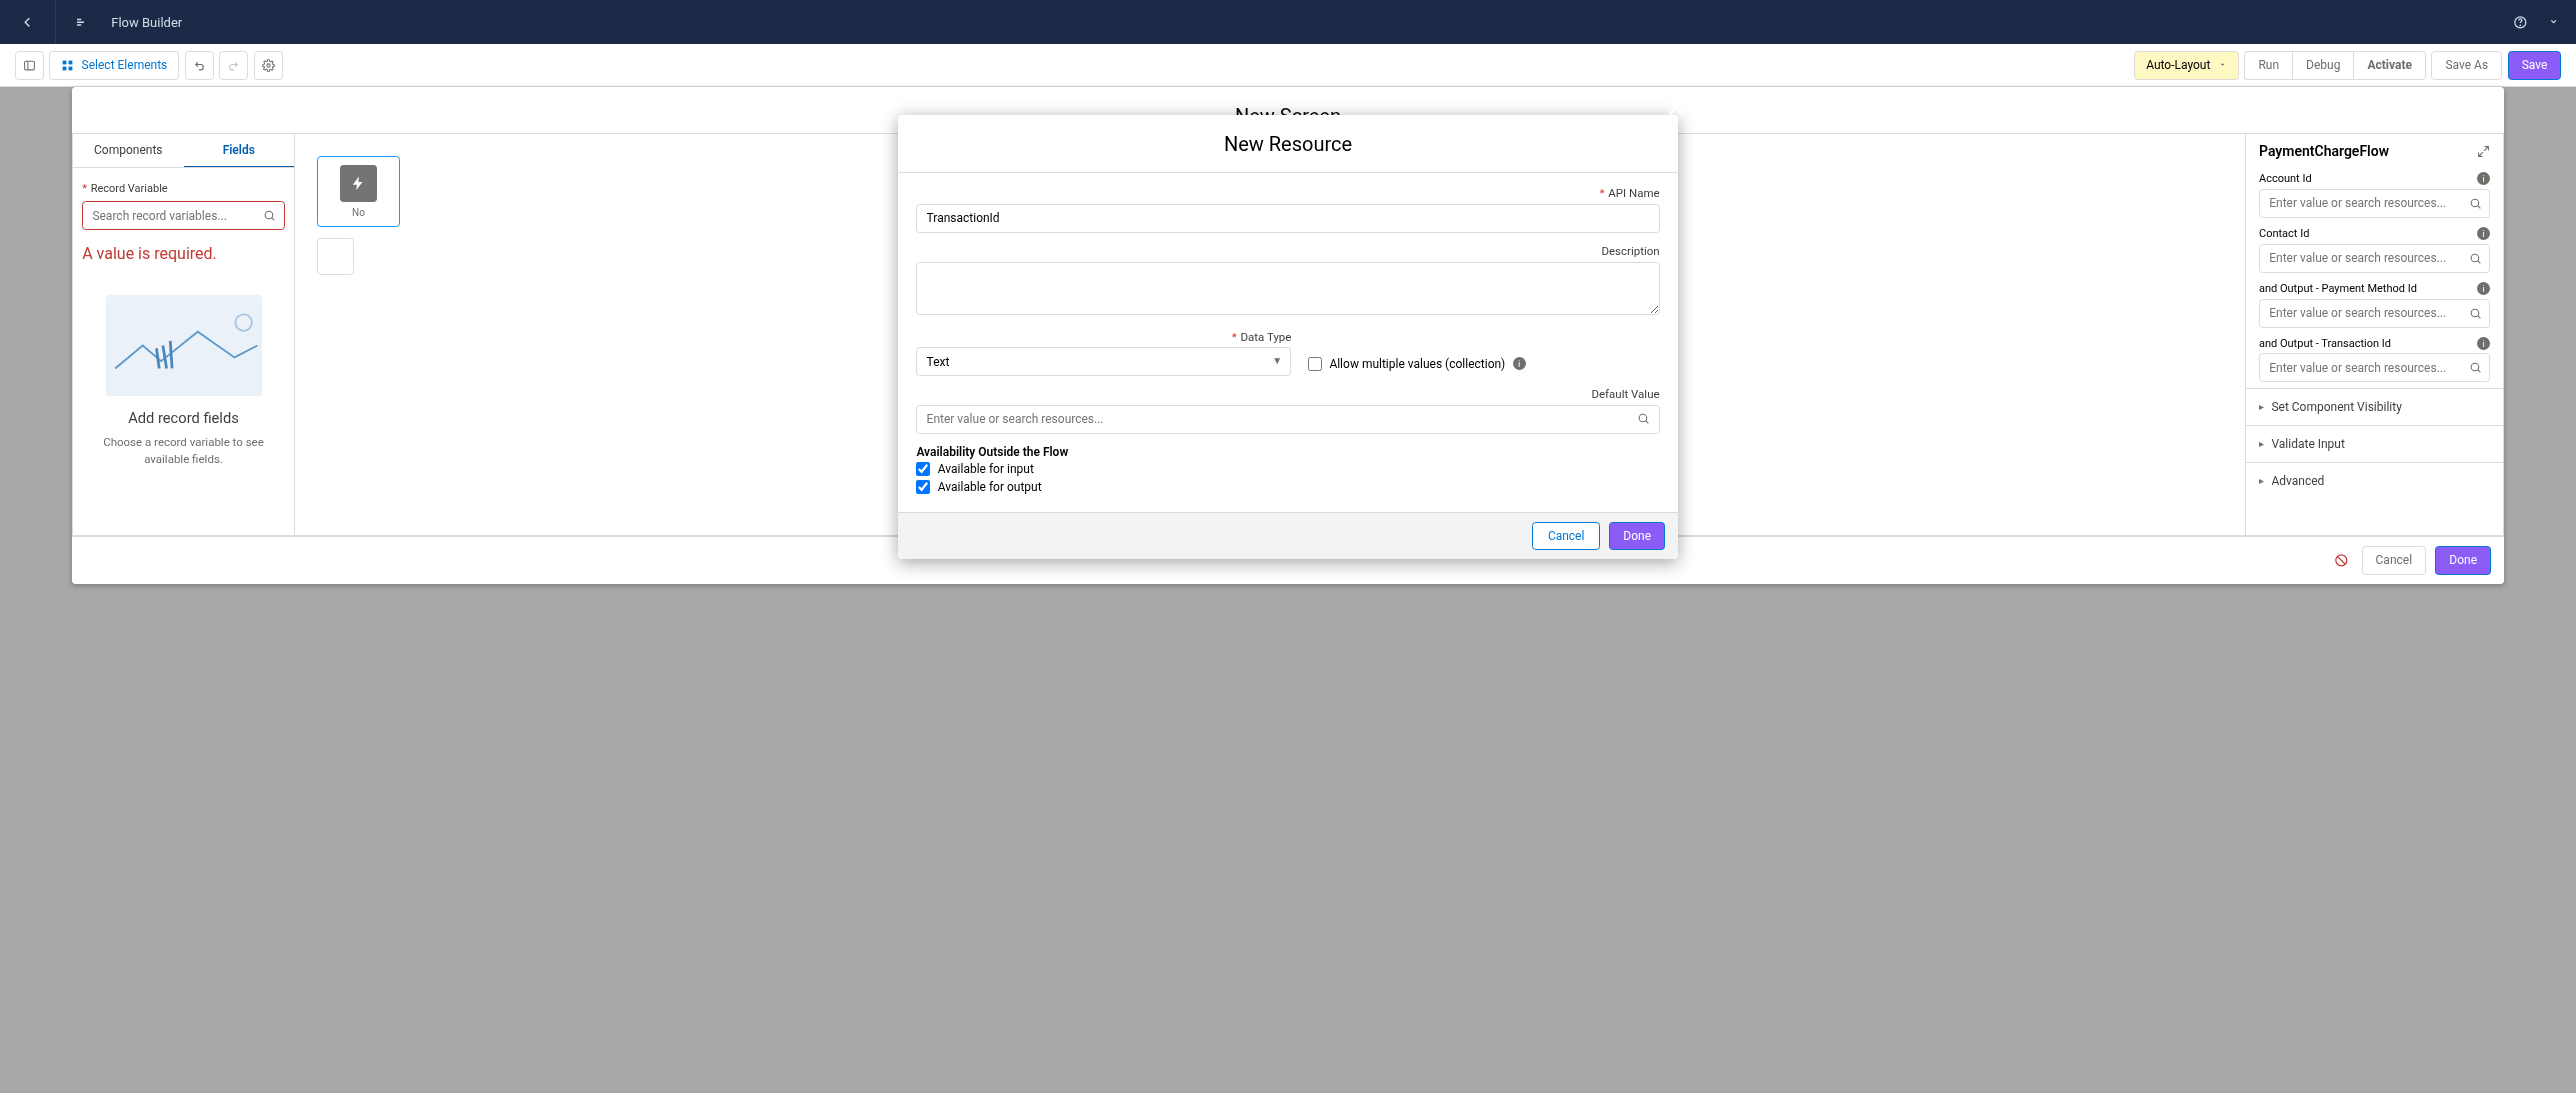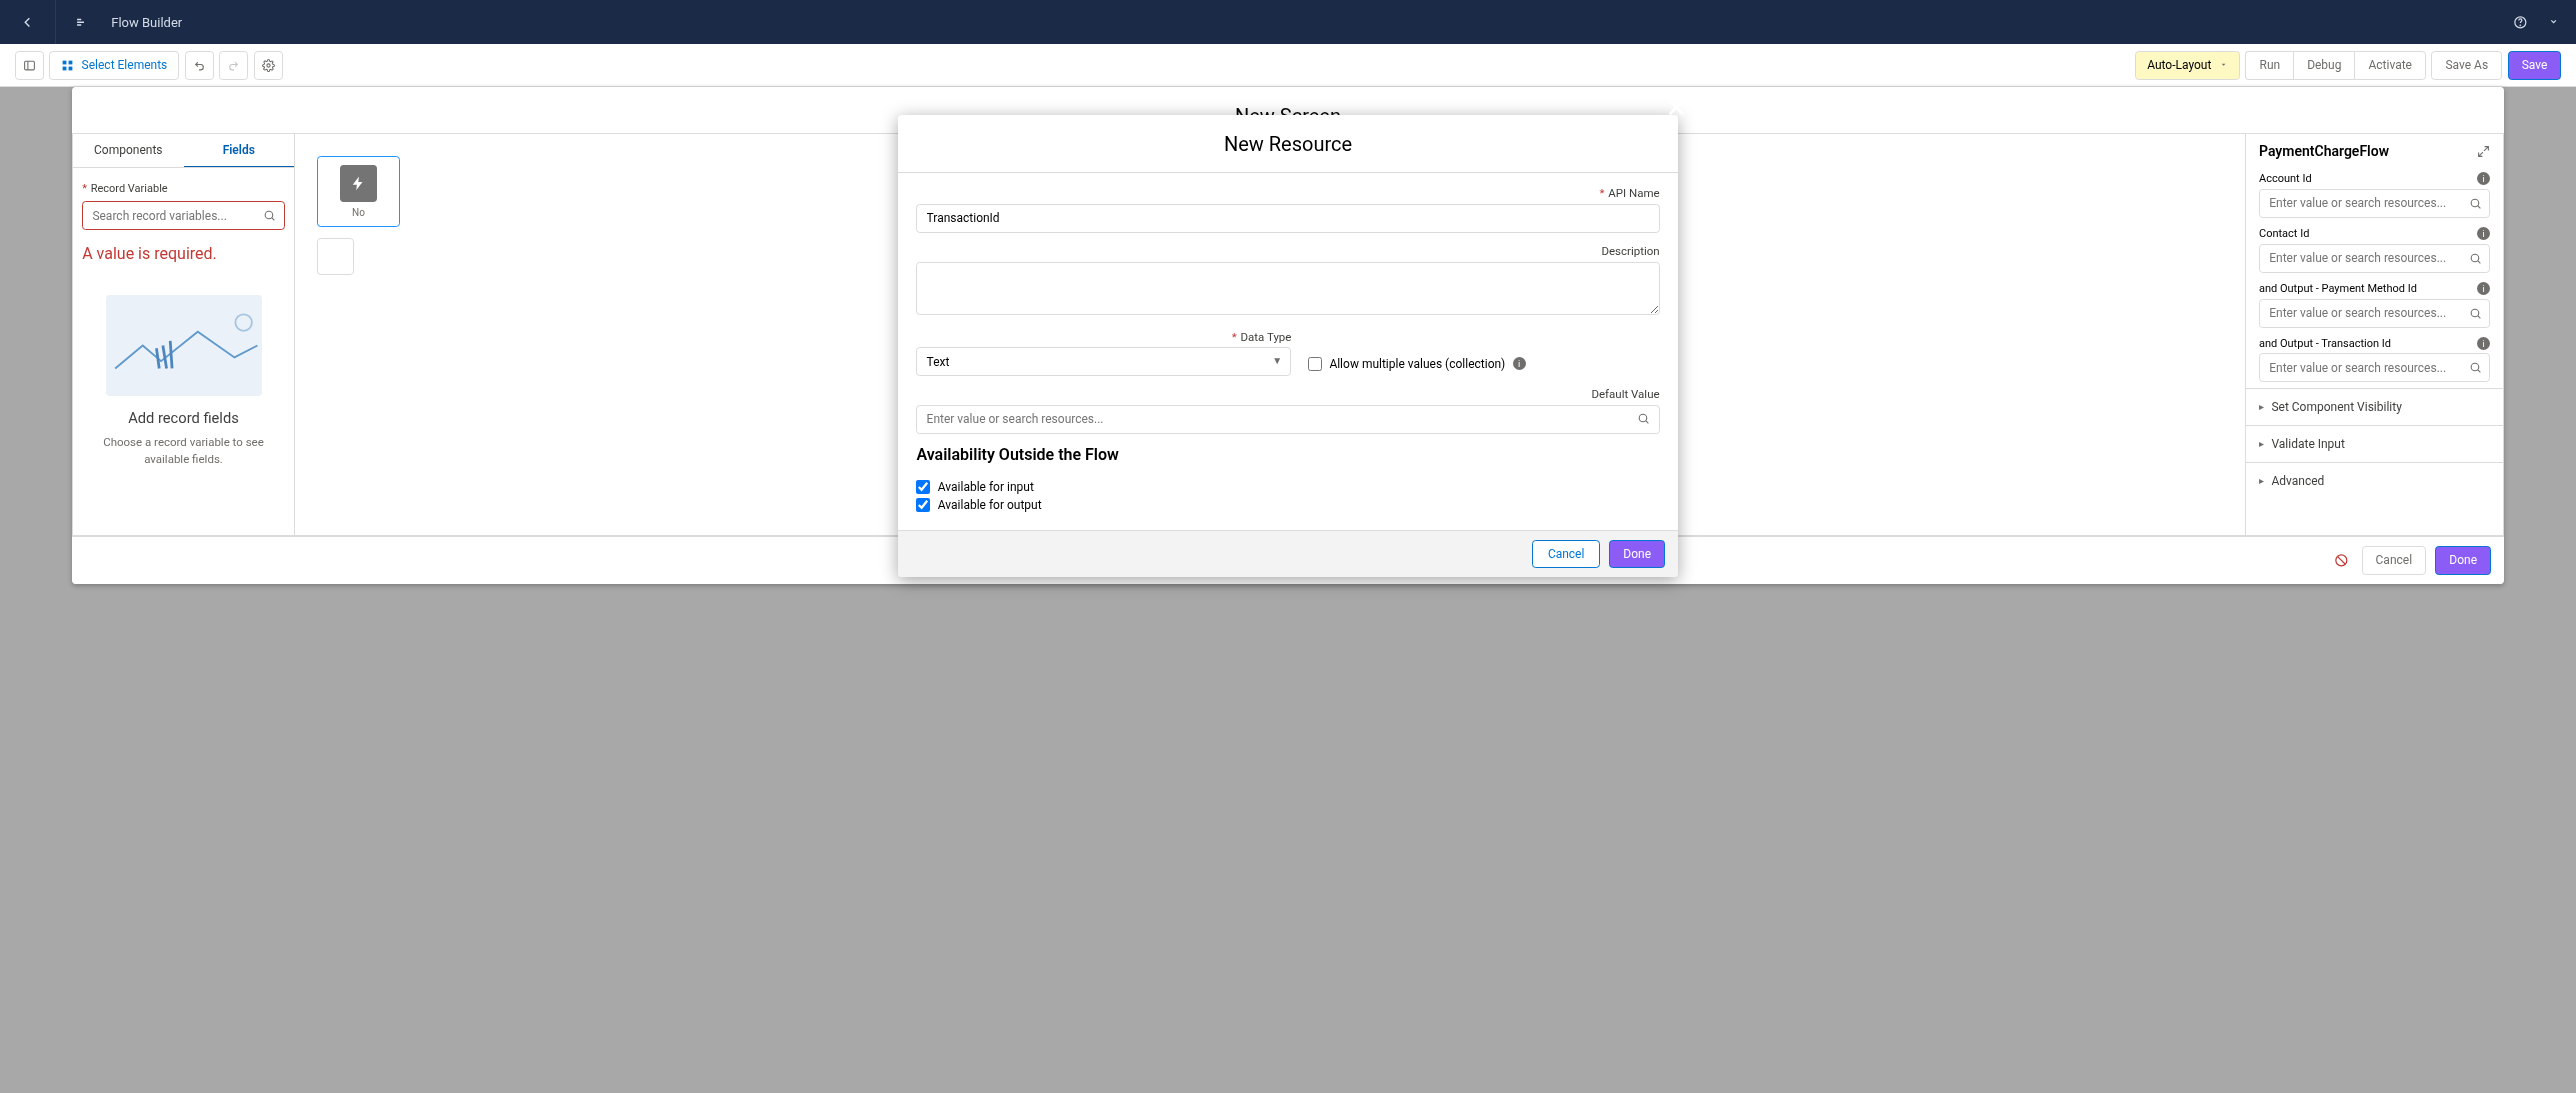--- a/index.html
+++ b/index.html
@@ -14,21 +14,21 @@
 .toolbar { height: 43px; background: #fff; border-bottom: 0.9px solid #dddbda; display: flex; align-items: center; padding: 0 14.7px; justify-content: space-between; position:relative;}
 .toolbar-left, .toolbar-right { display: flex; align-items: center; gap: 5.5px; }
 .icon-btn { width: 29px; height: 29px; border: 0.9px solid #dddbda; border-radius: 3.7px; background: #fff; display: flex; align-items: center; justify-content: center; color: #706e6b; cursor:pointer;}
 .select-elements-btn { height: 29px; border: 0.9px solid #dddbda; border-radius: 3.7px; background: #fff; display: flex; align-items: center; padding: 0 11px; gap: 7.4px; color: #0176d3; font-size: 12px; cursor:pointer;}
 .auto-layout-btn { height: 29px; border: 0.9px solid #dddbda; border-radius: 3.7px; background: #fef9c3; display: flex; align-items: center; padding: 0 11px; gap: 7.4px; font-size: 12px; cursor:pointer;}
 .btn { height: 29px; border: 0.9px solid #dddbda; border-radius: 3.7px; background: #fff; padding: 0 13px; font-size: 12px; color: #706e6b; cursor:pointer;}
 .btn.primary { background: #8b5cf6; color: #fff; border-color: #0176d3; }
 .btn-group { display: flex; }
 .btn-group .btn { border-radius: 0; border-right: none;}
 .btn-group .btn:first-child { border-radius: 3.7px 0 0 3.7px; }
-.btn-group .btn:last-child { border-radius: 0 3.7px 3.7px 0; border-right: 0.9px solid #dddbda;}
+.btn-group .btn:last-child { border-radius: 0 3.7px 3.7px 0; border-right: 0.9px solid #dddbda; font-weight: bold;}
 
 .app-body { position: relative; background: #fff; height: calc(100% - 87px); }
 
 
 .dimmer { position: absolute; inset: 0; background: rgba(8,7,7,0.35); }
 
 
 .outer-modal { position: absolute; left: 72px; right: 72px; top: 0; height: 497px; background: #fff; border-radius: 3.7px; box-shadow: 0 1.8px 5.5px rgba(0,0,0,.25); display:flex; flex-direction:column; overflow:hidden;}
 .outer-modal-header { text-align:center; padding: 16.6px 0 5.5px; font-size: 20px; font-weight: 400; color:#080707;}
 .outer-close { position:absolute; top:-22px; right:-7.4px; color:#fff; font-size:26px; cursor:pointer;}
@@ -77,21 +77,21 @@
 .text-input { width:100%; height:29px; border:0.9px solid #dddbda; border-radius:3.7px; padding:0 9.2px; font-size:12px; outline:none;}
 .textarea { width:100%; height:53px; border:0.9px solid #dddbda; border-radius:3.7px; padding:5.5px 9.2px; font-size:12px; resize:both; outline:none;}
 .row { display:flex; gap:16.6px; align-items:flex-end;}
 .combo { position:relative; width:375px;}
 .combo-input { width:100%; height:29px; border:0.9px solid #dddbda; border-radius:3.7px; padding:0 26px 0 9.2px; font-size:12px; display:flex; align-items:center;}
 .combo-caret { position:absolute; right:9.2px; top:7.4px; font-size:10px; color:#706e6b;}
 .check-row { display:flex; align-items:center; gap:7.4px; font-size:12px;}
 .check-row input { width:14px; height:14px;}
 .default-wrap { position:relative;}
 .default-wrap .search-ico { position:absolute; right:9.2px; top:7.4px; color:#706e6b;}
-.avail-heading { font-size:16px; font-weight:600; margin:11px 0 16px;}
+.avail-heading { font-size:12px; font-weight:600; margin:11px 0 3px;}
 .inner-footer { border-top:0.9px solid #dddbda; padding:9.2px 13px; display:flex; justify-content:flex-end; gap:9.2px; background:#f3f3f3; border-radius:0 0 3.7px 3.7px;}
 .btn-outline-primary { height:28px; border:0.9px solid #0176d3; border-radius:3.7px; background:#fff; padding:0 14.7px; font-size:12px; color:#0176d3; cursor:pointer;}
 .spacer { height:11px;}
 svg { display:block;}
 </style>
 </head>
 <body>
 
 <div class="topbar">
   <div class="topbar-left">

